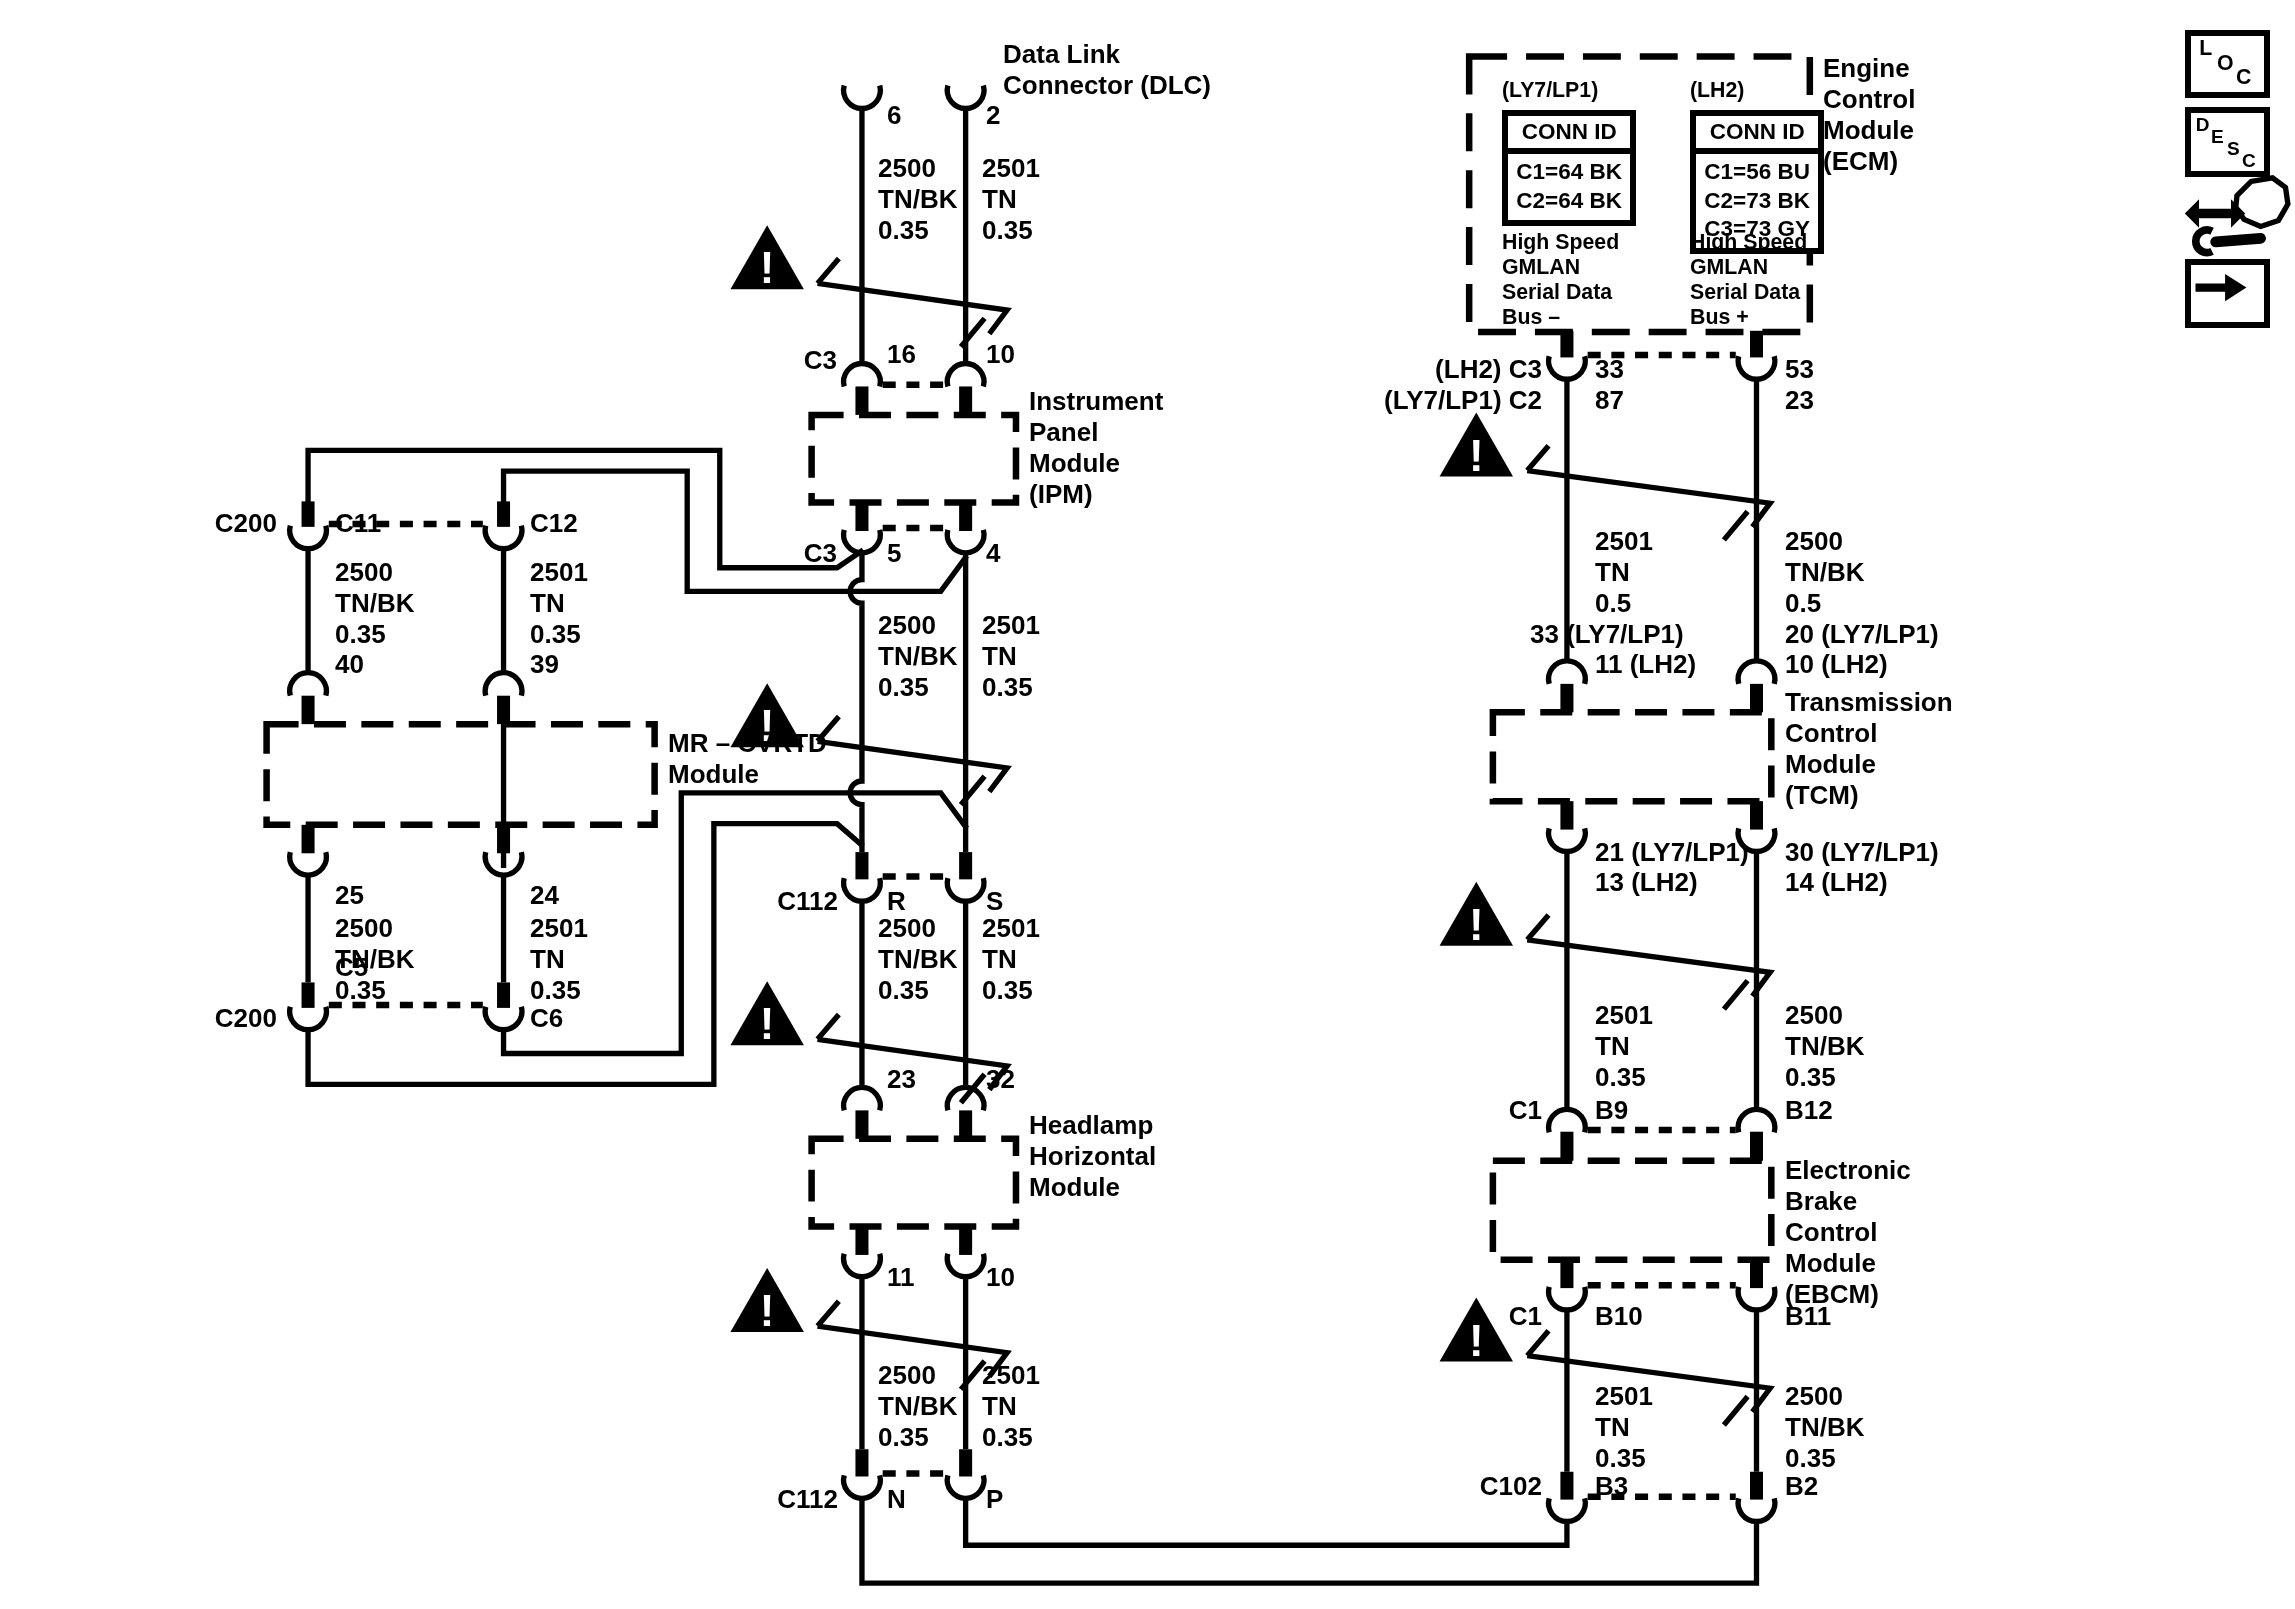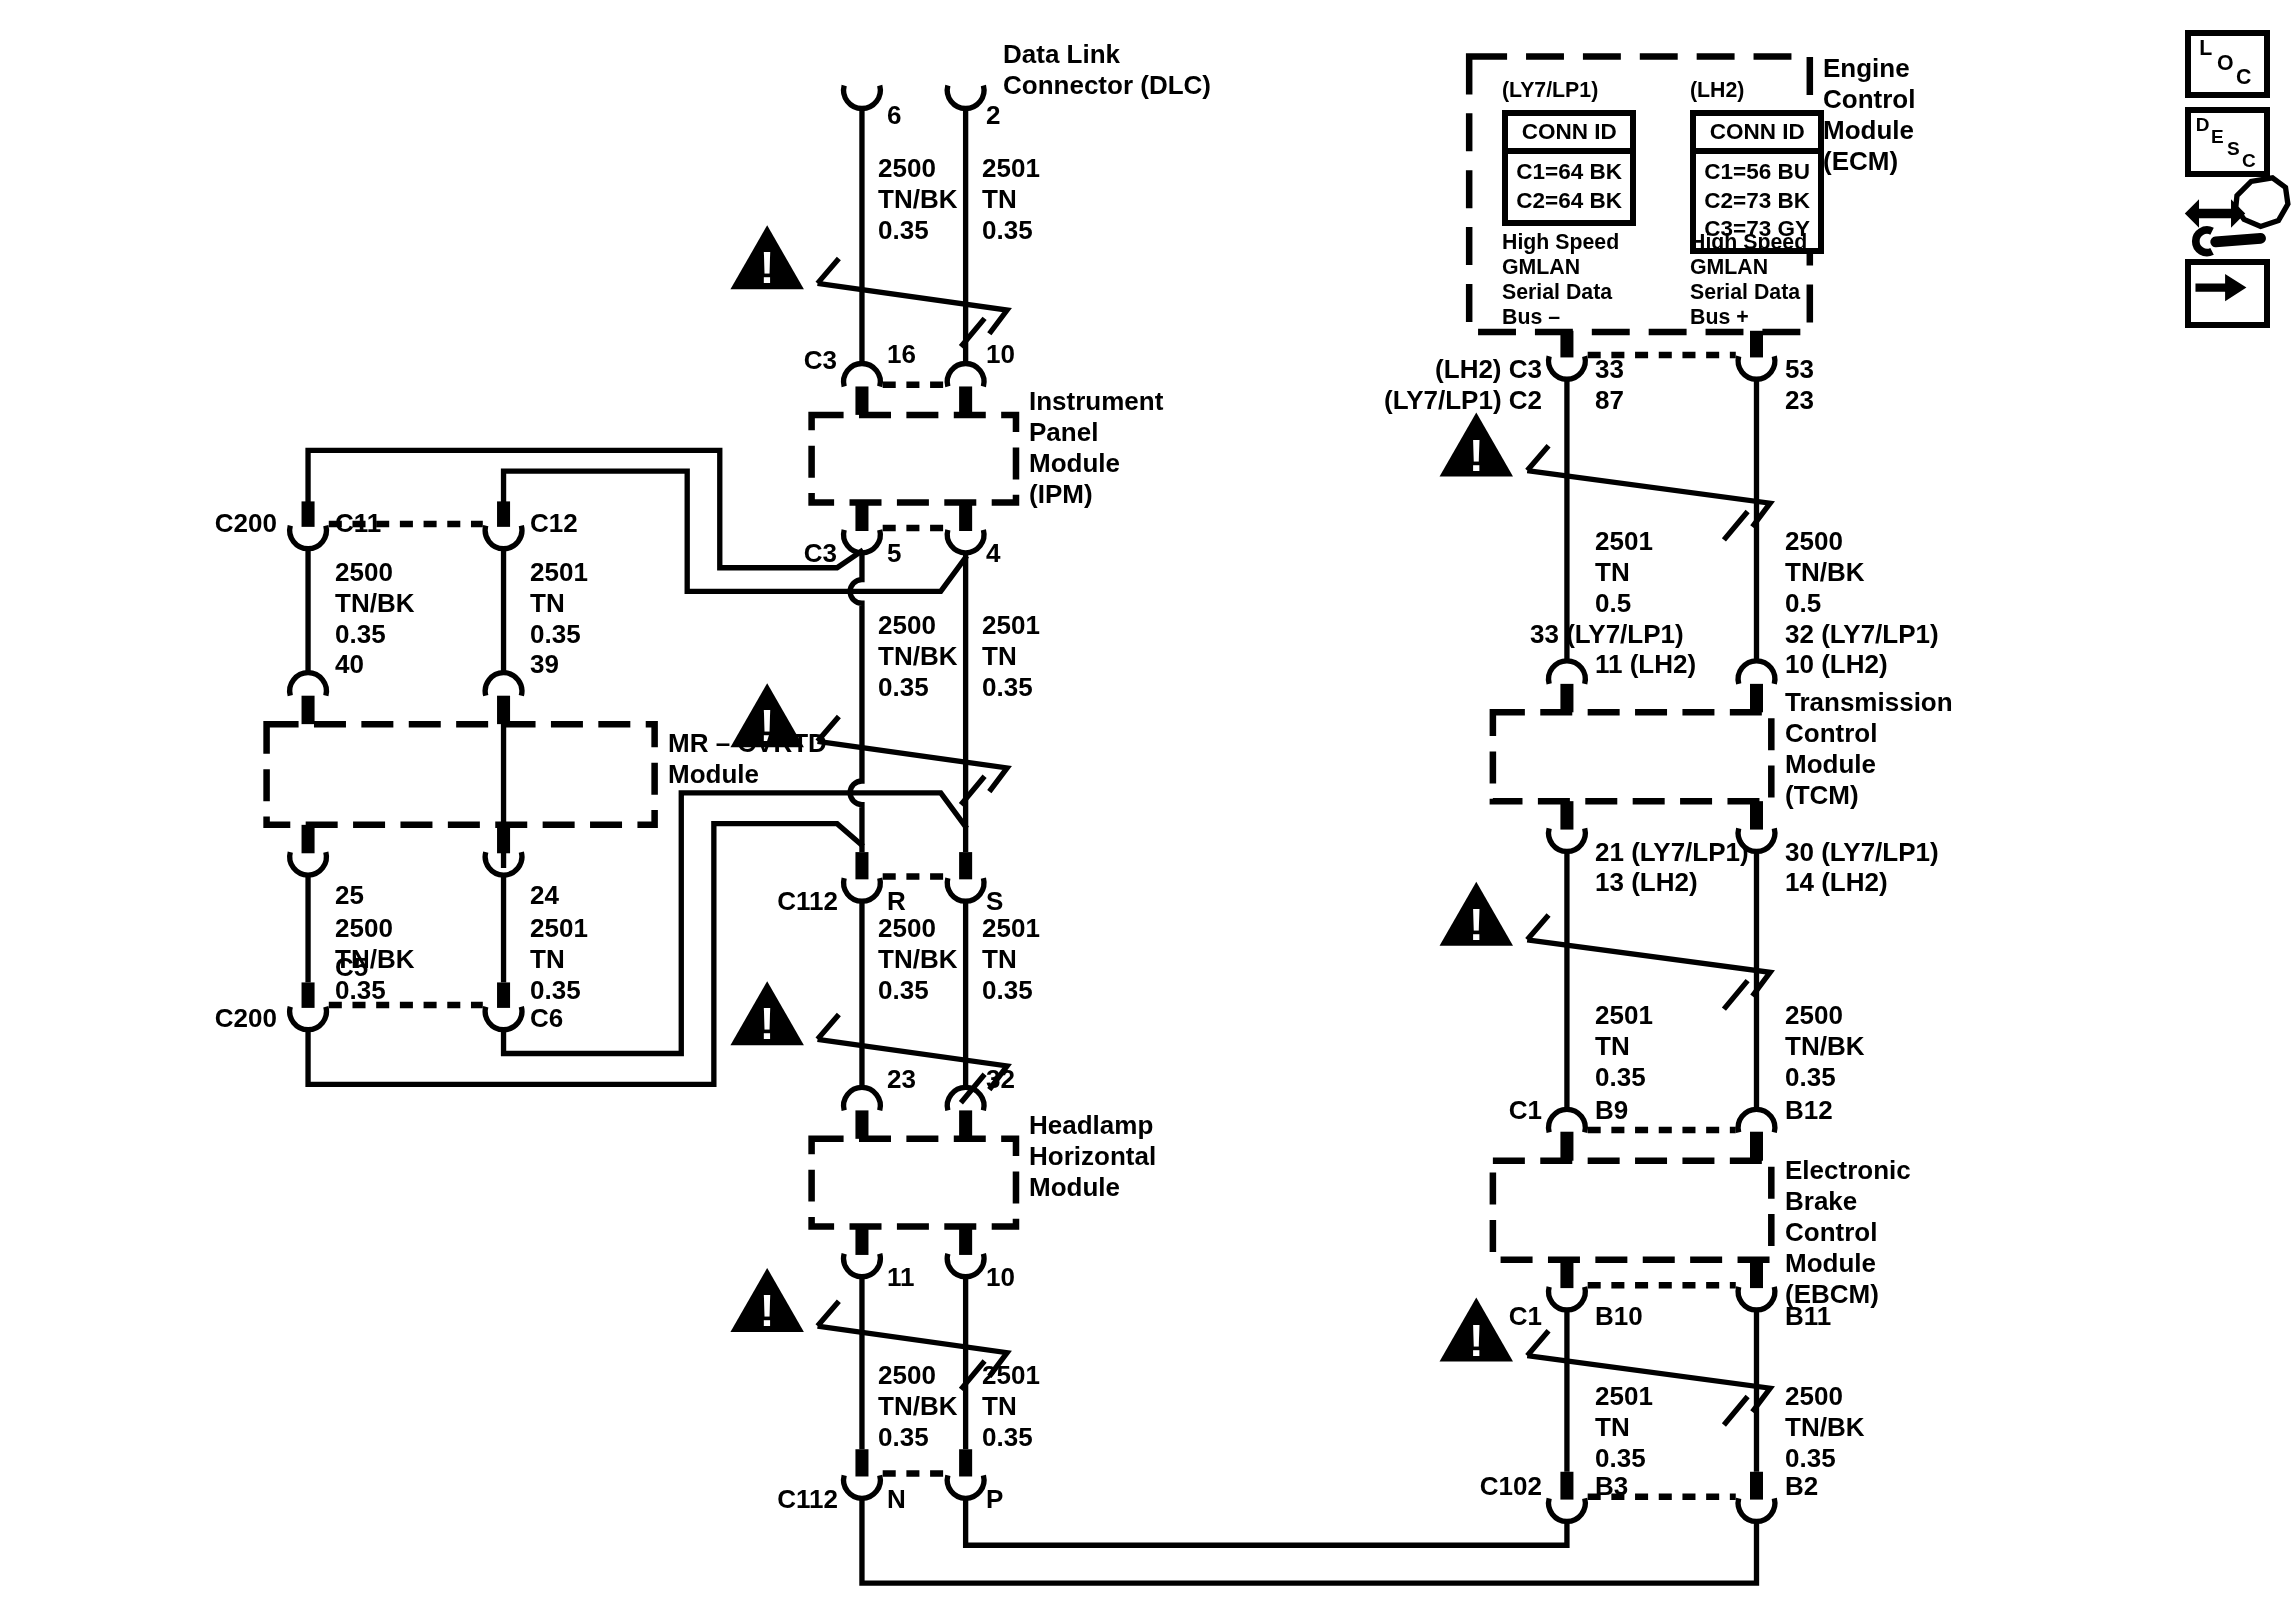--- a/index.html
+++ b/index.html
@@ -309,21 +309,21 @@
 <div class="lbl" style="left:1785px;top:354px">53</div>
 <div class="lbl" style="left:1785px;top:385px">23</div>
 <div class="lbl" style="left:1595px;top:526px">2501
 TN
 0.5</div>
 <div class="lbl" style="left:1785px;top:526px">2500
 TN/BK
 0.5</div>
 <div class="lbl" style="left:1530px;top:619px">33 (LY7/LP1)</div>
 <div class="lbl" style="left:1595px;top:649px">11 (LH2)</div>
-<div class="lbl" style="left:1785px;top:619px">32 (LY7/LP1)</div>
+<div class="lbl" style="left:1785px;top:619px">20 (LY7/LP1)</div>
 <div class="lbl" style="left:1785px;top:649px">10 (LH2)</div>
 
 <div class="lbl" style="left:1785px;top:687px">Transmission
 Control
 Module
 (TCM)</div>
 <div class="lbl" style="left:1595px;top:837px">21 (LY7/LP1)</div>
 <div class="lbl" style="left:1595px;top:867px">13 (LH2)</div>
 <div class="lbl" style="left:1785px;top:837px">30 (LY7/LP1)</div>
 <div class="lbl" style="left:1785px;top:867px">14 (LH2)</div>

